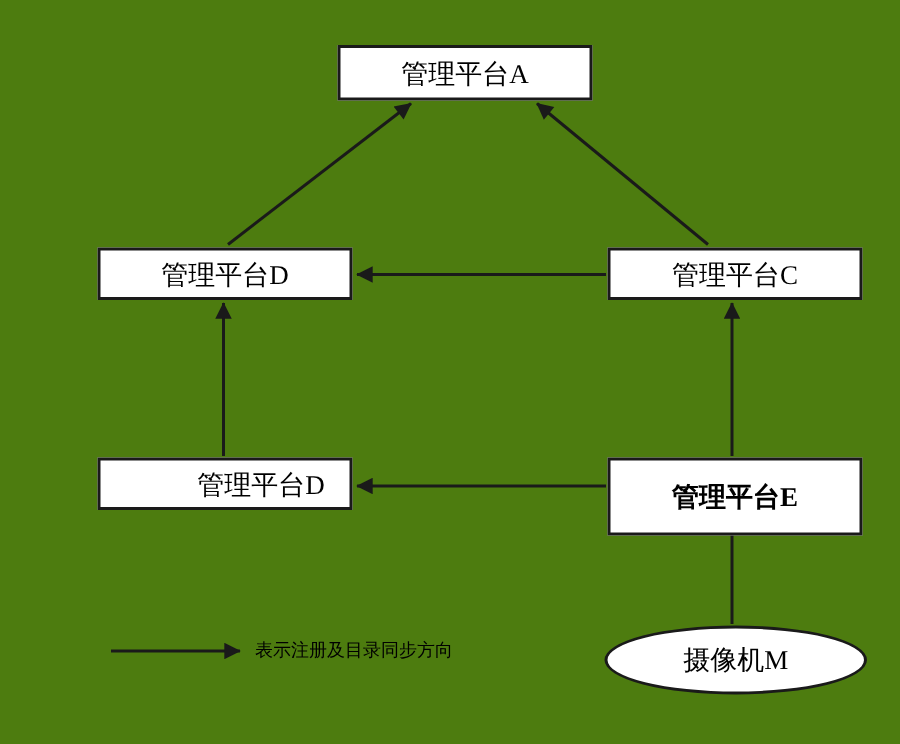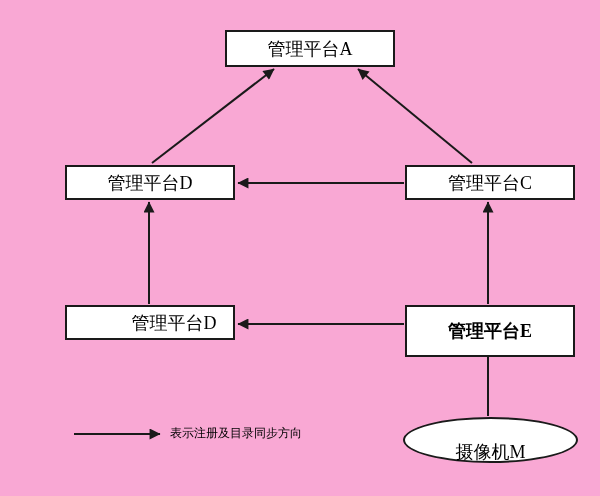--- a/index.html
+++ b/index.html
@@ -4,21 +4,21 @@
 <style>
   html, body {
     margin: 0;
     padding: 0;
     background: #ffffff;
   }
   .canvas {
     position: relative;
     width: 600px;
     height: 496px;
-    background: #f9a8d4;
+    background: #4d7c0f;
     font-family: "Liberation Serif", "DejaVu Serif", serif;
     color: #000000;
     overflow: hidden;
   }
   .arrow-layer {
     position: absolute;
     left: 0;
     top: 0;
     width: 600px;
     height: 496px;
@@ -39,21 +39,21 @@
   }
   .ellipse {
     border: 2px solid #1a1a1a;
     border-radius: 50%;
   }
   .node-a { left: 225px; top: 30px;  width: 170px; height: 37px; }
   .node-b { left: 65px;  top: 165px; width: 170px; height: 35px; }
   .node-c { left: 405px; top: 165px; width: 170px; height: 35px; }
   .node-d { left: 65px;  top: 305px; width: 170px; height: 35px; padding-left: 48px; }
   .node-e { left: 405px; top: 305px; width: 170px; height: 52px; font-weight: bold; }
-  .node-camera { left: 403px; top: 417px; width: 175px; height: 46px; align-items: flex-end; }
+  .node-camera { left: 403px; top: 417px; width: 175px; height: 46px; }
   .legend-label {
     position: absolute;
     left: 170px;
     top: 421px;
     font-size: 12px;
     line-height: 25px;
     white-space: nowrap;
   }
 </style>
 </head>

